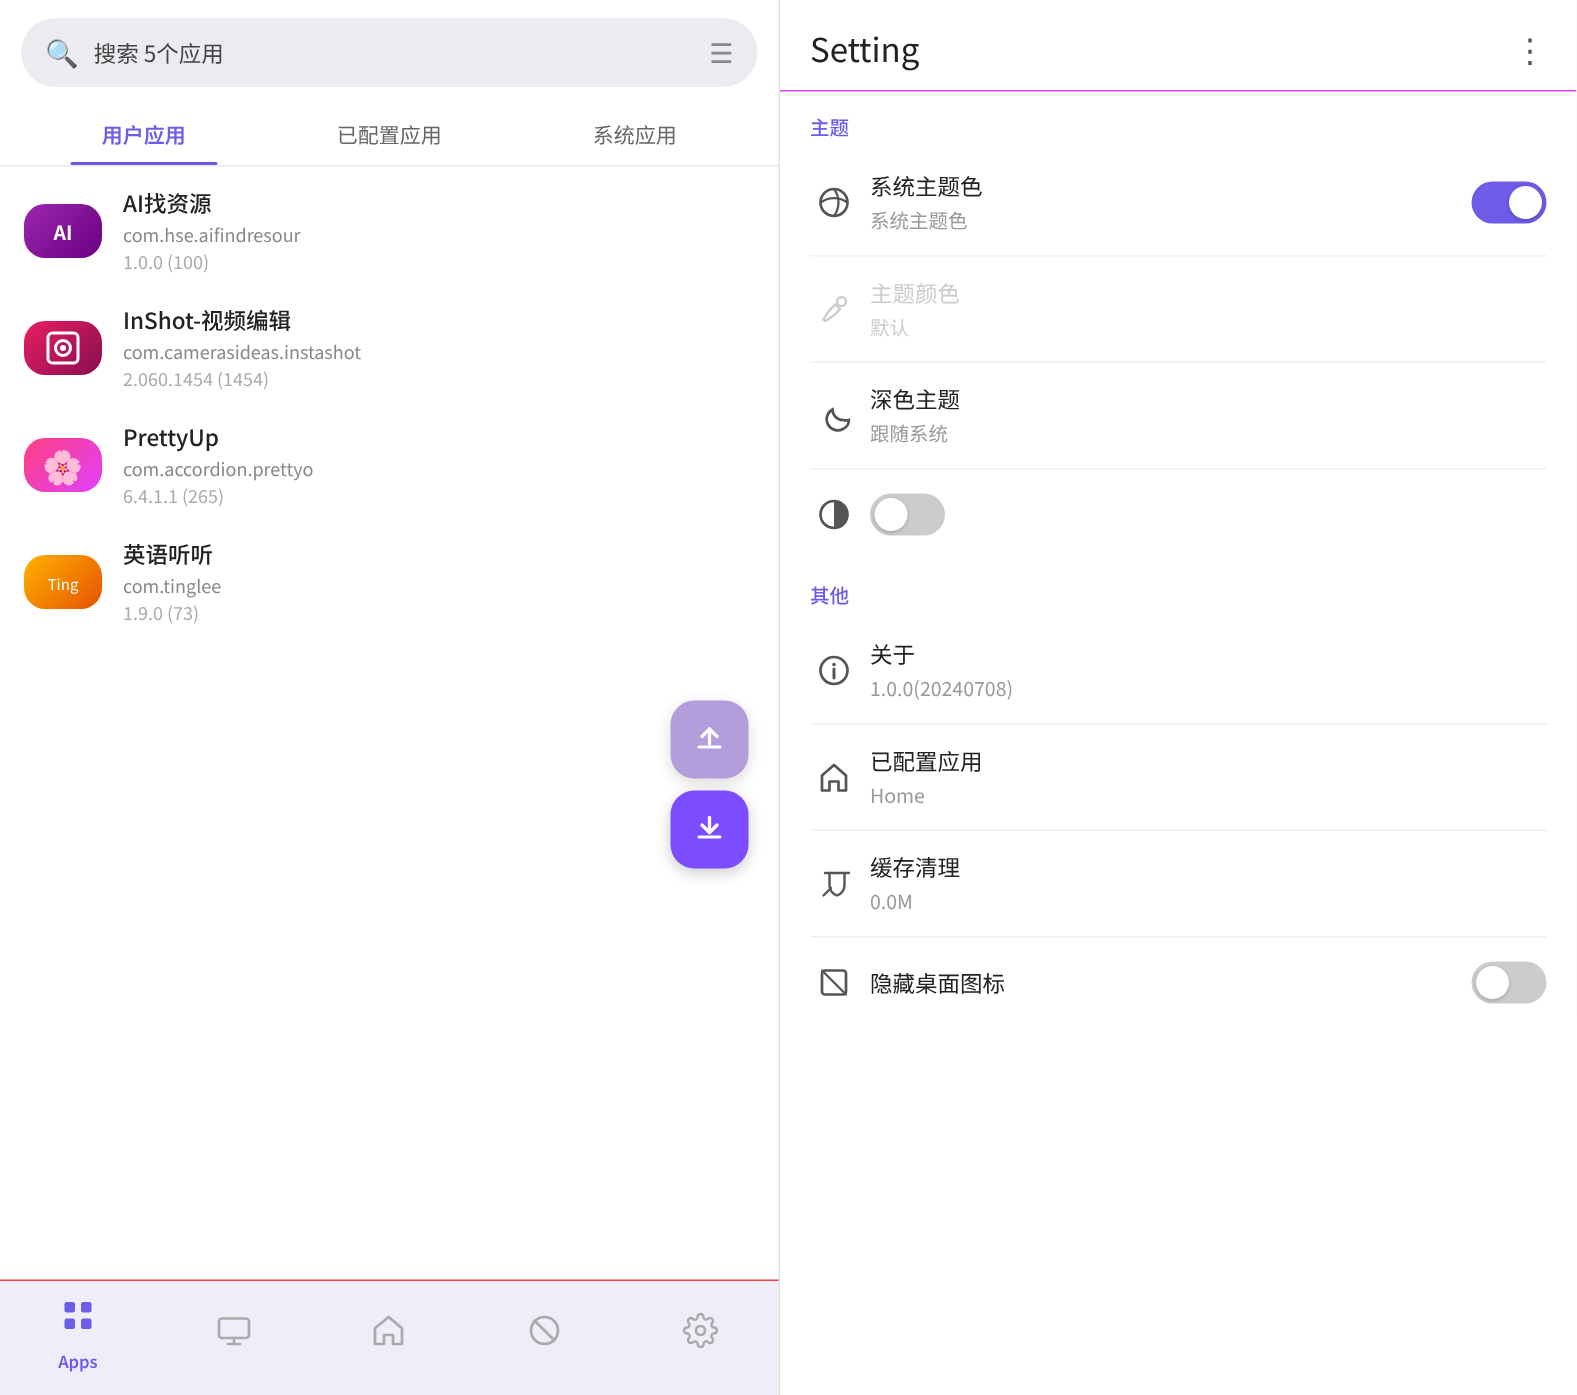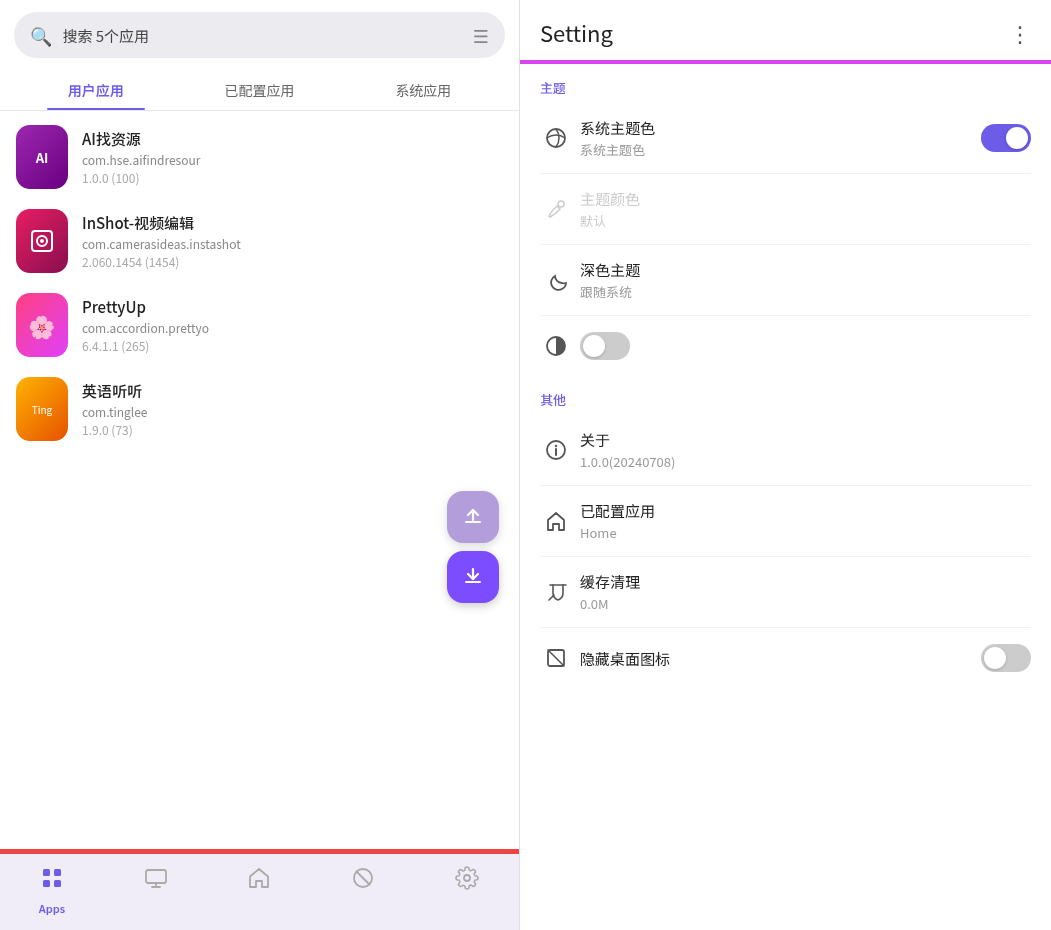--- a/index.html
+++ b/index.html
@@ -84,21 +84,21 @@
     }
     .app-item {
       display: flex;
       align-items: center;
       padding: 10px 16px;
       gap: 14px;
       cursor: pointer;
     }
     .app-icon {
       width: 52px;
-      height: 64px;
+      height: 36px;
       border-radius: 14px;
       flex-shrink: 0;
       display: flex;
       align-items: center;
       justify-content: center;
       font-size: 20px;
       font-weight: bold;
       color: #fff;
     }
     .app-icon.adclose { background: linear-gradient(135deg, #4fc3f7, #0288d1); }
@@ -137,25 +137,25 @@
       align-items: center;
       justify-content: center;
       cursor: pointer;
       box-shadow: 0 3px 10px rgba(0,0,0,0.2);
     }
     .fab-icon { color: #fff; font-size: 20px; }
 
     
     .bottom-nav {
       display: flex;
-      align-items: flex-start;
+      align-items: center;
       justify-content: space-around;
       padding: 10px 0 14px;
       background: #f0edf8;
-      border-top: 5px solid #ef4444;
+      border-top: 1px solid #ef4444;
     }
     .nav-item {
       display: flex;
       flex-direction: column;
       align-items: center;
       gap: 4px;
       cursor: pointer;
       min-width: 60px;
     }
     .nav-icon { font-size: 22px; color: #6c5ce7; }
@@ -171,21 +171,21 @@
       height: 930px;
       overflow-y: auto;
     }
 
     
     .setting-header {
       display: flex;
       align-items: flex-end;
       justify-content: space-between;
       padding: 16px 20px 12px 20px;
-      border-bottom: 4px solid #d946ef;
+      border-bottom: 1px solid #d946ef;
     }
     .setting-title { font-size: 22px; font-weight: 400; color: #222; }
     .more-icon { font-size: 22px; color: #555; cursor: pointer; }
 
     
     .section-label {
       font-size: 13px;
       color: #6c5ce7;
       padding: 14px 20px 6px 20px;
       font-weight: 500;

